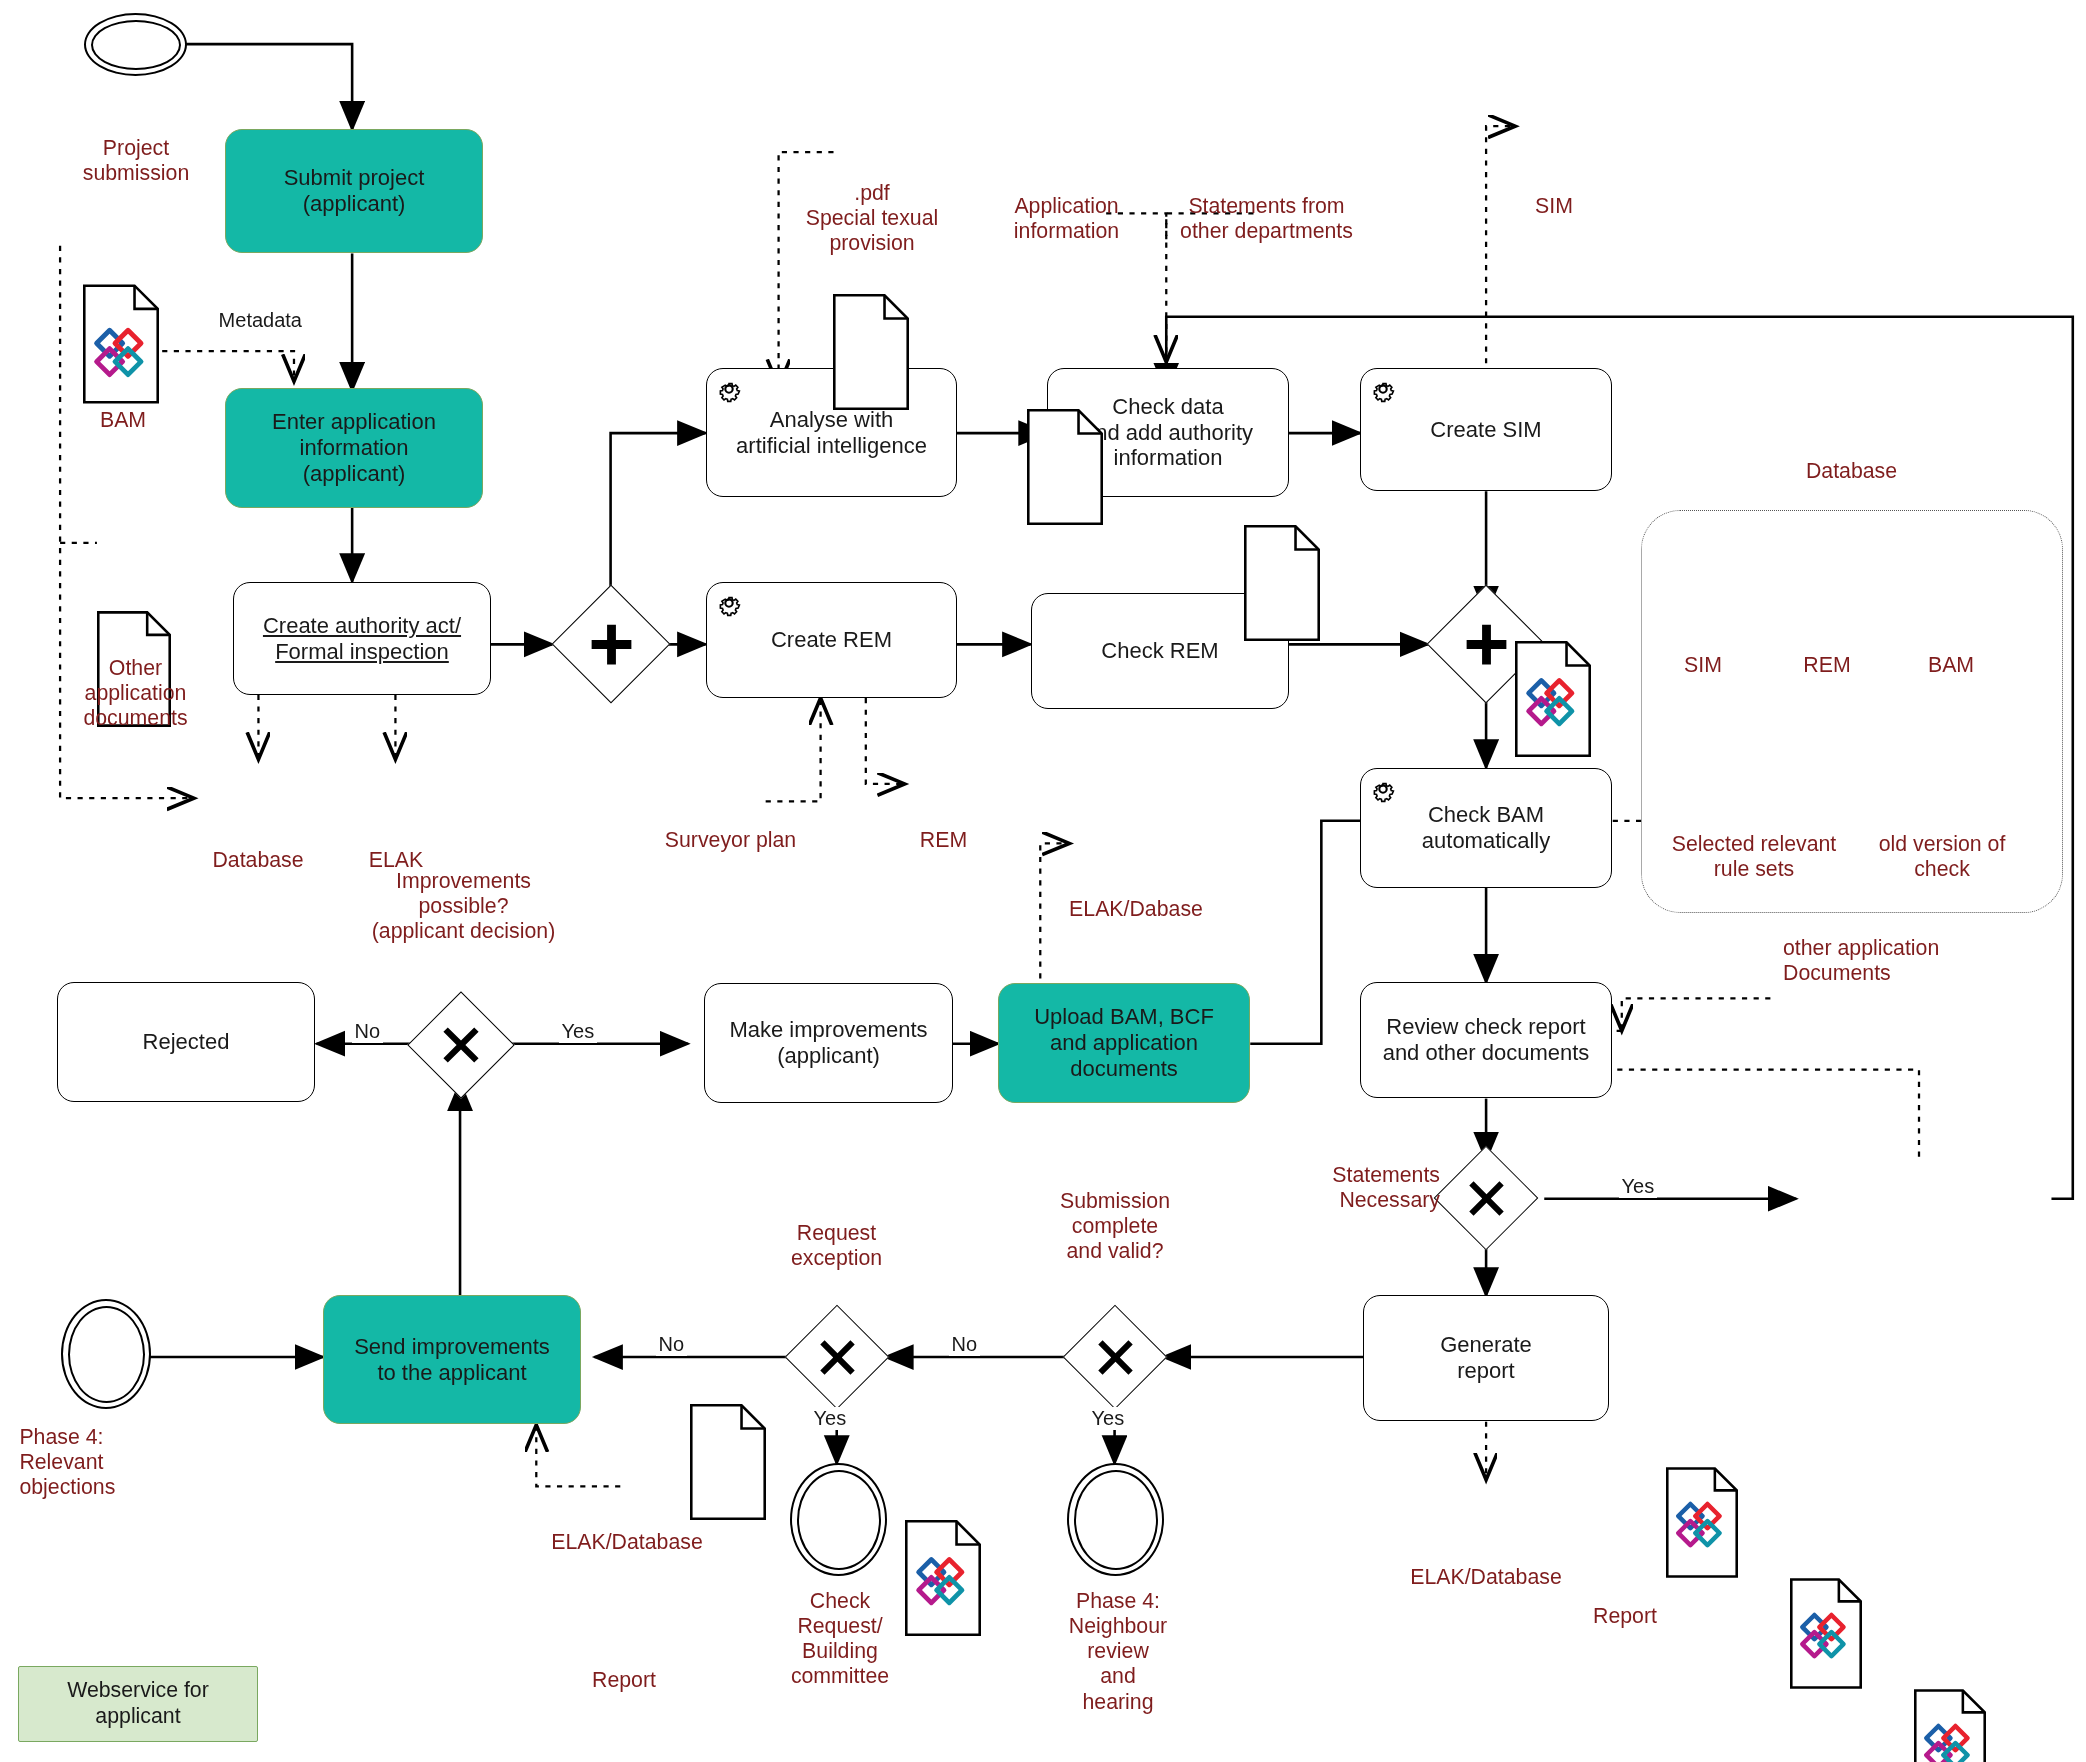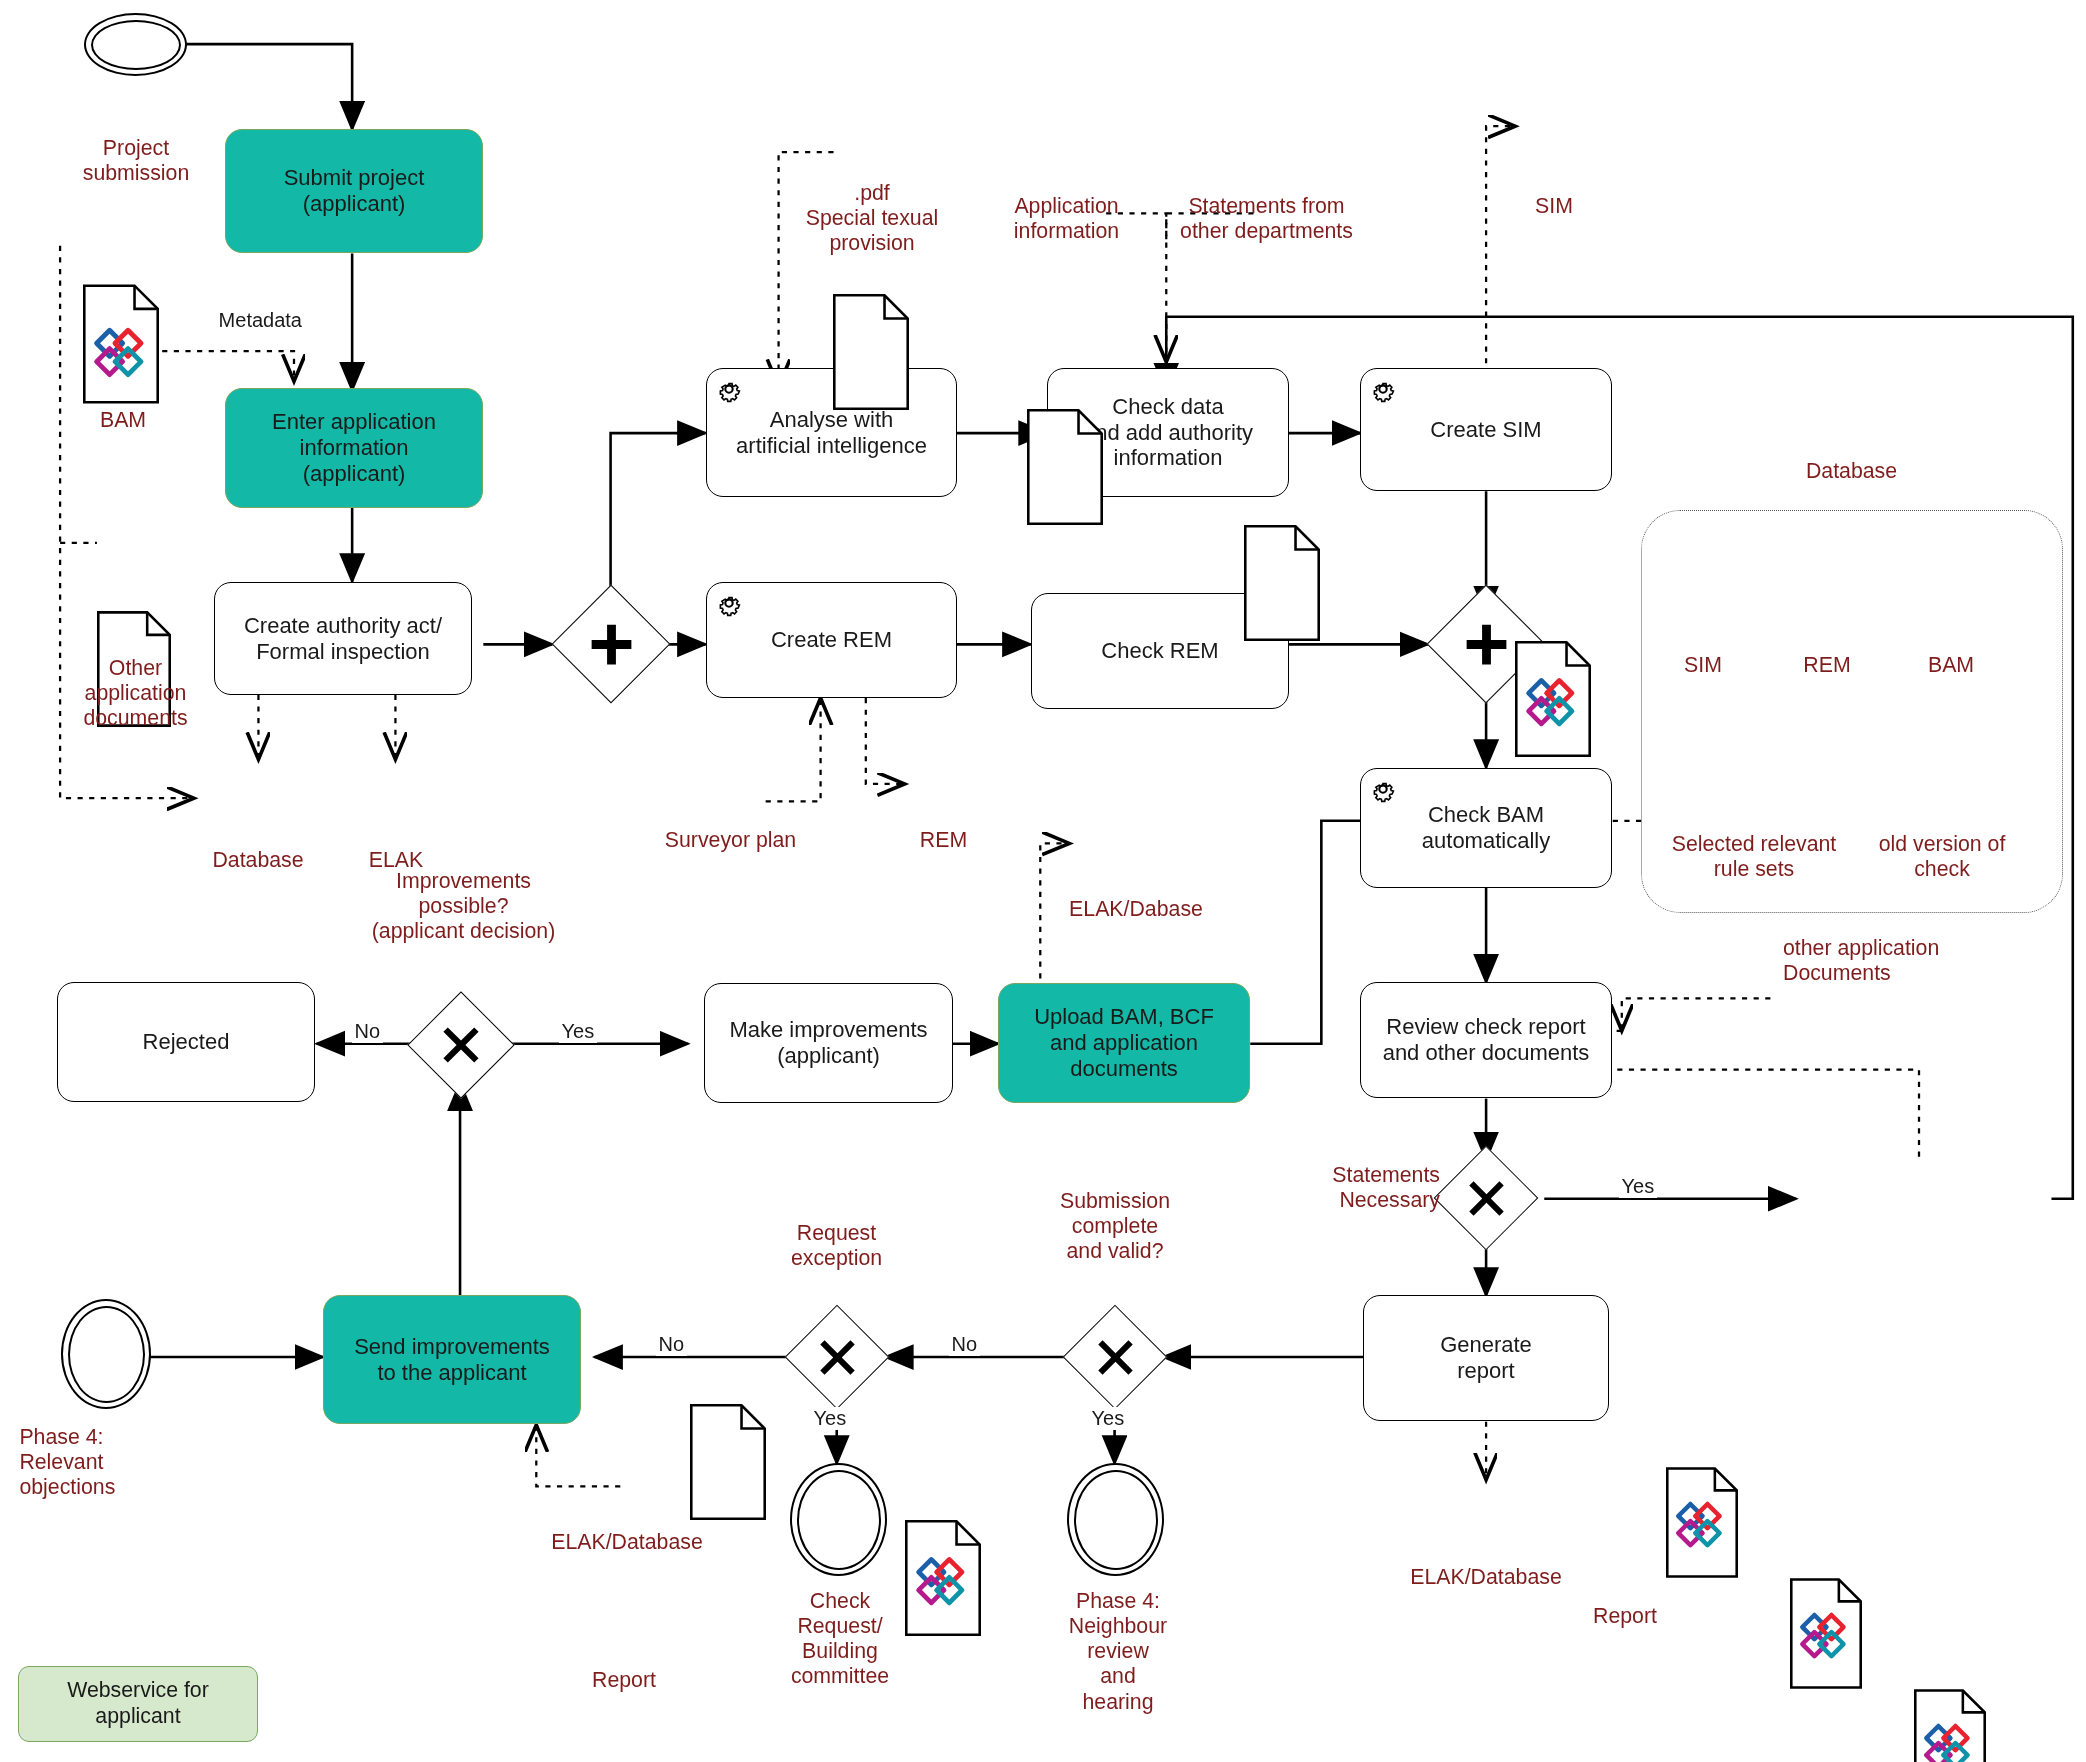--- a/index.html
+++ b/index.html
@@ -32,21 +32,21 @@
 
   
   .doc{position:relative;}
   .doc svg{display:block;}
 
   
   .lbl{position:absolute;font-size:21.3px;line-height:1.18;color:#7f1d1d;text-align:center;white-space:pre-line;}
   .flowlbl{position:absolute;font-size:20px;color:#1a1a1a;background:#fff;padding:0 2.6px;white-space:nowrap;}
 
   
-  .legend{position:absolute;border:1.9px solid #7aa860;background:#d7e9cd;border-radius:11px;
+  .legend{position:absolute;border:1.9px solid #7aa860;background:#d7e9cd;border-radius:2px;
      display:flex;align-items:center;justify-content:center;text-align:center;font-size:21.3px;line-height:1.2;white-space:pre-line;color:#1a1a1a;}
 
   
   .group{position:absolute;border:1.9px dotted #555;border-radius:39px;background:transparent;}
 </style>
 </head>
 <body>
 
 <div id="canvas">
 
@@ -190,21 +190,21 @@
     <span class="tasklabel">Submit project
 (applicant)</span>
   </div>
 
   <div class="node task green" style="left:225px;top:388px;width:258px;height:120px;">
     <span class="tasklabel">Enter application
 information
 (applicant)</span>
   </div>
 
-  <div class="node task" style="left:214px;top:582px;width:258px;height:113px;">
+  <div class="node task" style="left:233px;top:582px;width:258px;height:113px;text-decoration:underline;">
     <span class="tasklabel">Create authority act/
 Formal inspection</span>
   </div>
 
   <div class="node task" style="left:706px;top:368px;width:251px;height:129px;">
     <svg class="gear" viewBox="0 0 24 24">
       <path d="M12 8.2a3.8 3.8 0 1 0 0 7.6 3.8 3.8 0 0 0 0-7.6zm0 5.9a2.1 2.1 0 1 1 0-4.2 2.1 2.1 0 0 1 0 4.2z" fill="#000"></path>
       <path d="M20.3 13.6l-1.7-.3a6.8 6.8 0 0 0-.5-1.3l1-1.4-1.7-1.7-1.4 1a6.8 6.8 0 0 0-1.3-.5l-.3-1.7h-2.4l-.3 1.7c-.5.1-.9.3-1.3.5l-1.4-1L6.3 10.6l1 1.4c-.2.4-.4.8-.5 1.3l-1.7.3v2.4l1.7.3c.1.5.3.9.5 1.3l-1 1.4 1.7 1.7 1.4-1c.4.2.8.4 1.3.5l.3 1.7h2.4l.3-1.7c.5-.1.9-.3 1.3-.5l1.4 1 1.7-1.7-1-1.4c.2-.4.4-.8.5-1.3l1.7-.3z" fill="none" stroke="#000" stroke-width="1.3"></path>
     </svg>
     <span class="tasklabel">Analyse with

